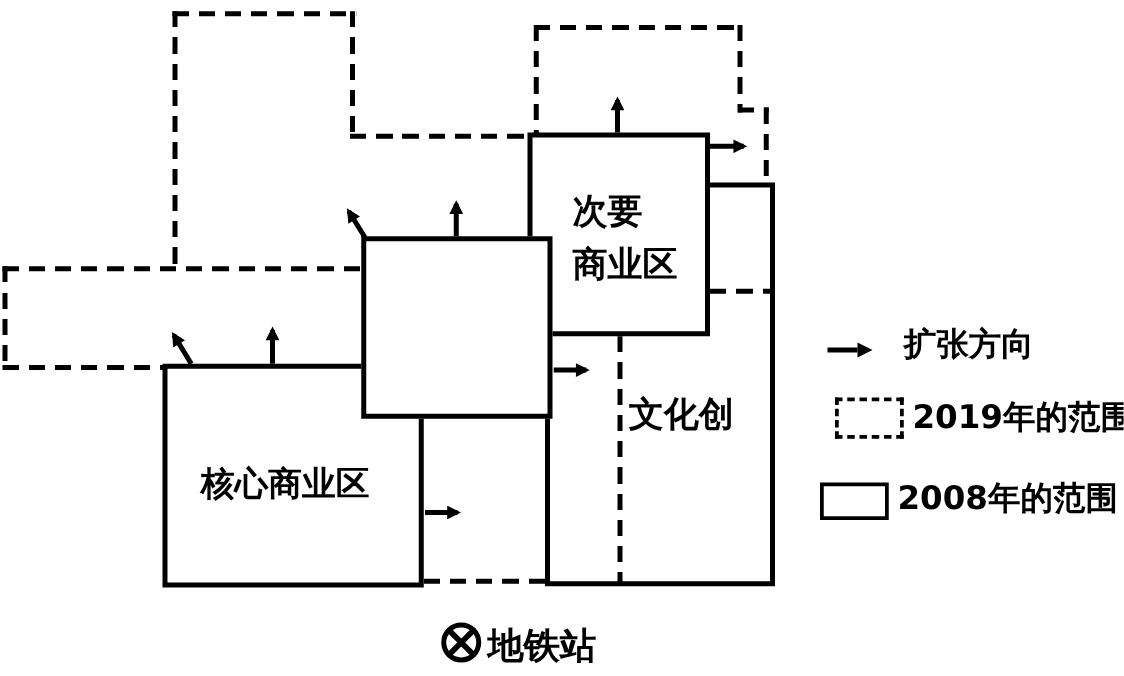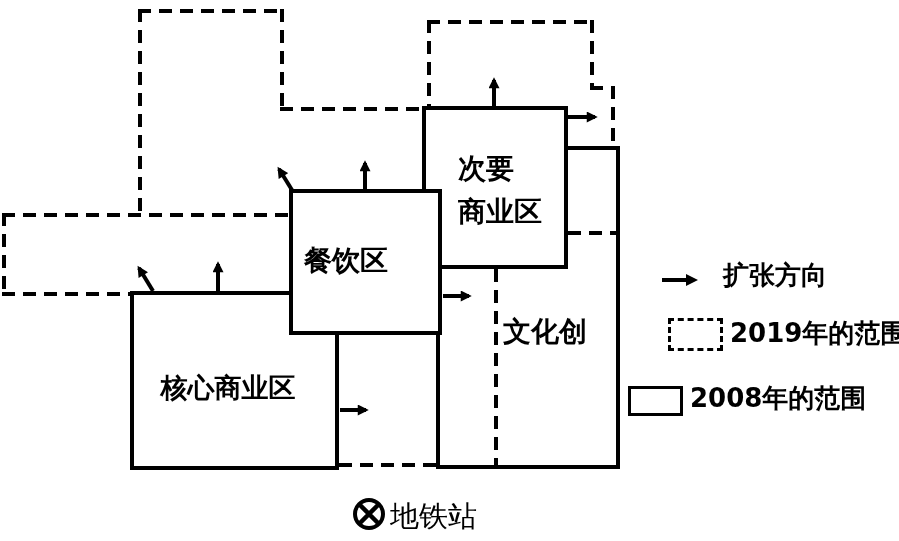--- a/index.html
+++ b/index.html
@@ -27,29 +27,29 @@
   .lbl-canyin  { left:346px; top:247px; }
   .lbl-ciyao   { left:500px; top:147px; line-height:43px; }
   .lbl-wenchuang { left:503px; top:309px; line-height:45px; }
   
   .arrows { position:absolute; left:0; top:0; z-index:20; pointer-events:none; }
   
   .legend-row { position:absolute; display:flex; align-items:flex-end; z-index:25; }
   .legend-label { font-weight:700; font-size:26px; white-space:nowrap; }
   .lg-arrow { left:656px; top:258px; }
   .lg-2019  { left:668px; top:316px; }
-  .lg-2008  { left:628px; top:381px; }
+  .lg-2008  { left:656px; top:381px; }
   .swatch-dashed { box-sizing:border-box; width:55px; height:33px;
                    border:3px dashed #000; background:#fff; margin-right:7px; }
   .swatch-solid  { box-sizing:border-box; width:55px; height:30px;
                    border:3px solid #000; background:#fff; margin-right:7px; }
   .lg-arrow .legend-label { margin-left:21px; }
   
   .metro { position:absolute; left:354px; top:497px; display:flex; align-items:center; z-index:25; }
-  .metro-label { font-weight:400; font-size:29px; margin-left:3px; white-space:nowrap; }
+  .metro-label { font-weight:700; font-size:29px; margin-left:3px; white-space:nowrap; }
 </style>
 </head>
 <body>
 
 <div class="canvas">
 
   <div class="box box-wenchuang"></div>
   <div class="box box-ciyao"></div>
   <div class="box box-hexin"></div>
   <div class="box box-canyin"></div>
@@ -84,21 +84,20 @@
     <path d="M568 117 L595 117" stroke="#000" stroke-width="4" marker-end="url(#ah)"></path>
     <path d="M443 296 L469 296" stroke="#000" stroke-width="4" marker-end="url(#ah)"></path>
     <path d="M340 410 L366 410" stroke="#000" stroke-width="4" marker-end="url(#ah)"></path>
     <g>
       <circle cx="369" cy="514" r="14" fill="none" stroke="#000" stroke-width="4"></circle>
       <path d="M360 505 L378 523 M378 505 L360 523" stroke="#000" stroke-width="4.5"></path>
     </g>
   </svg>
 
   <div class="label center lbl-hexin">核心商业区</div>
-  <div class="label center lbl-canyin">餐饮区</div>
   <div class="label center lbl-ciyao">
     <div>次要</div>
     <div>商业区</div>
   </div>
   <div class="label lbl-wenchuang">
     <div>文化创</div>
   </div>
 
   <div class="legend-row lg-arrow">
     <svg width="46" height="28" viewBox="0 0 46 28">

